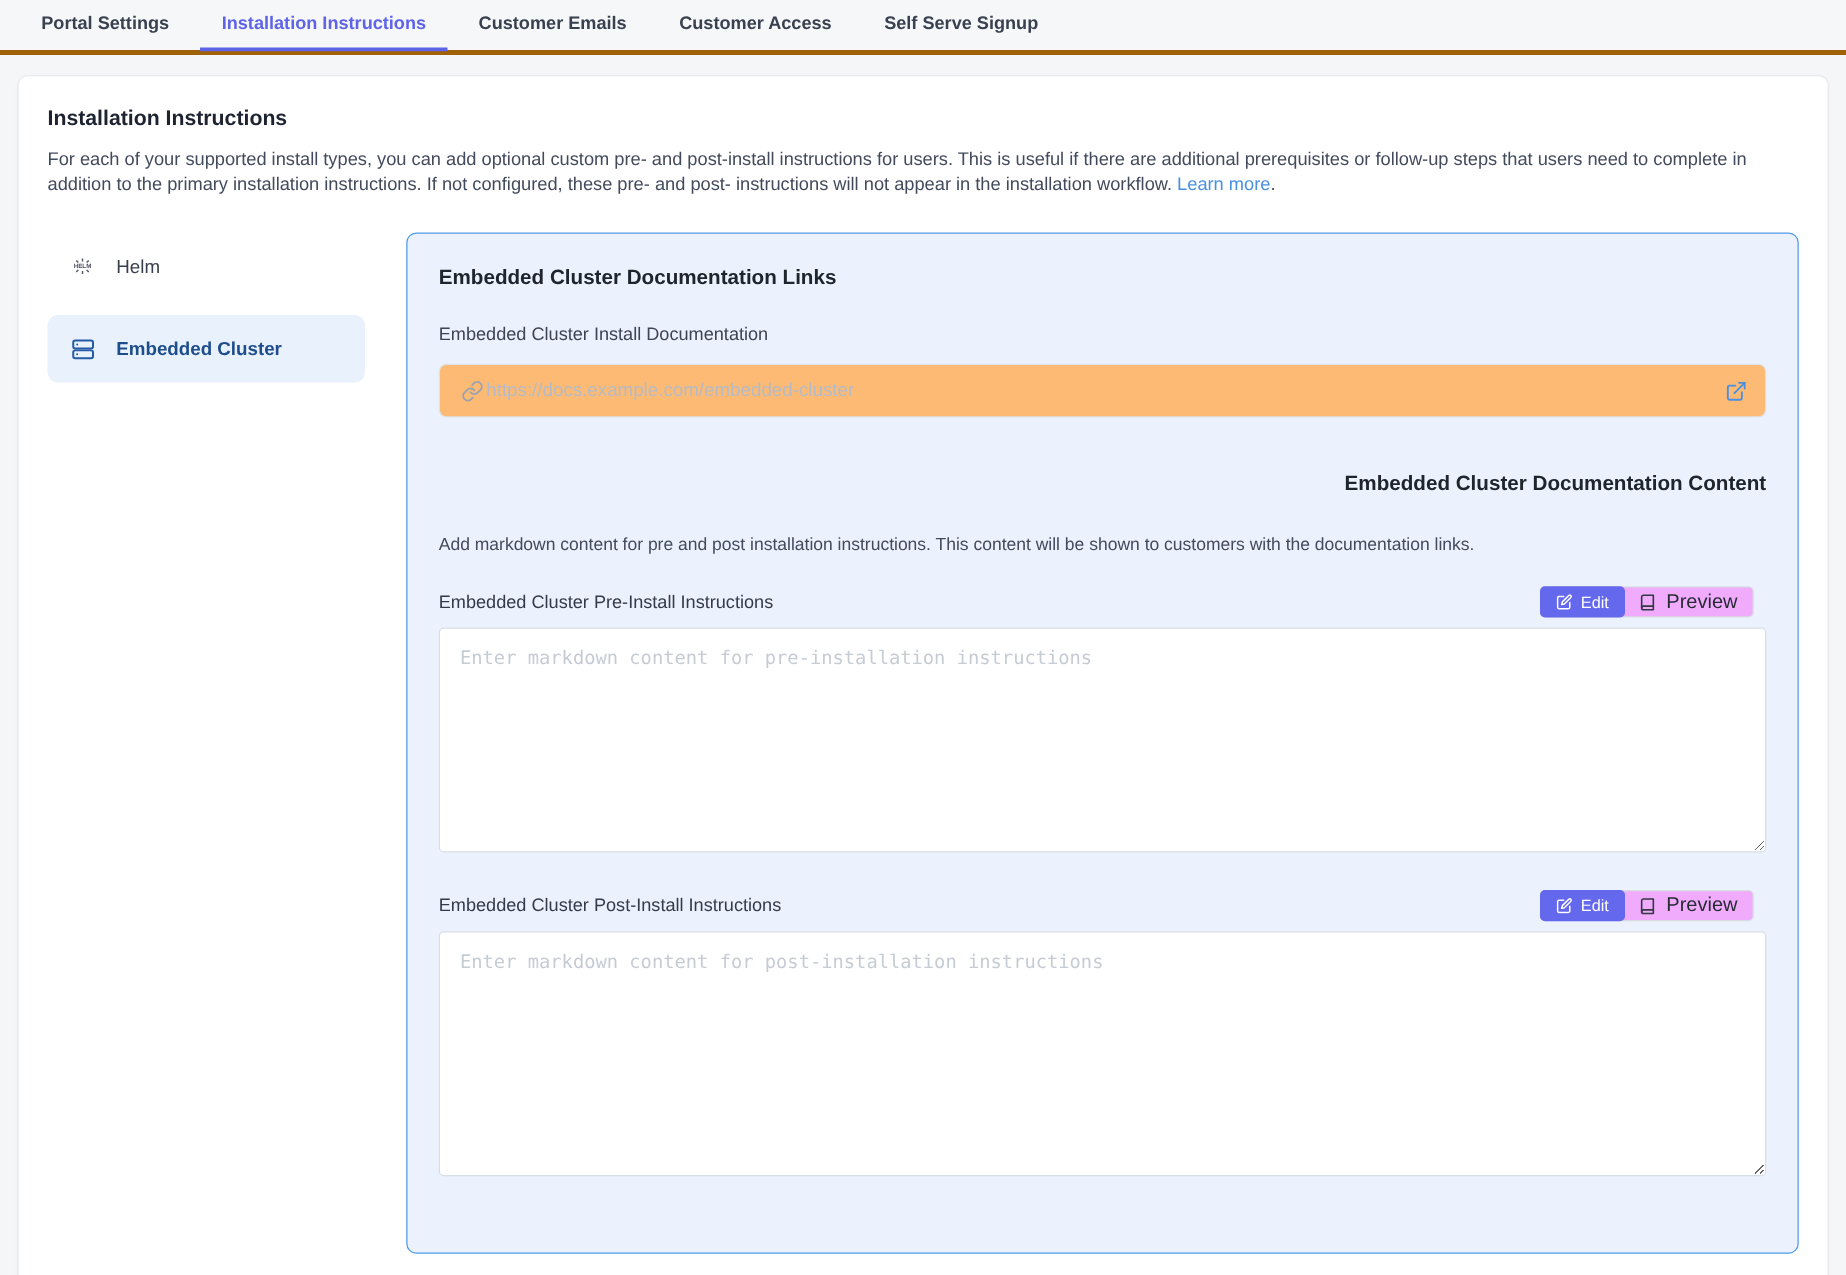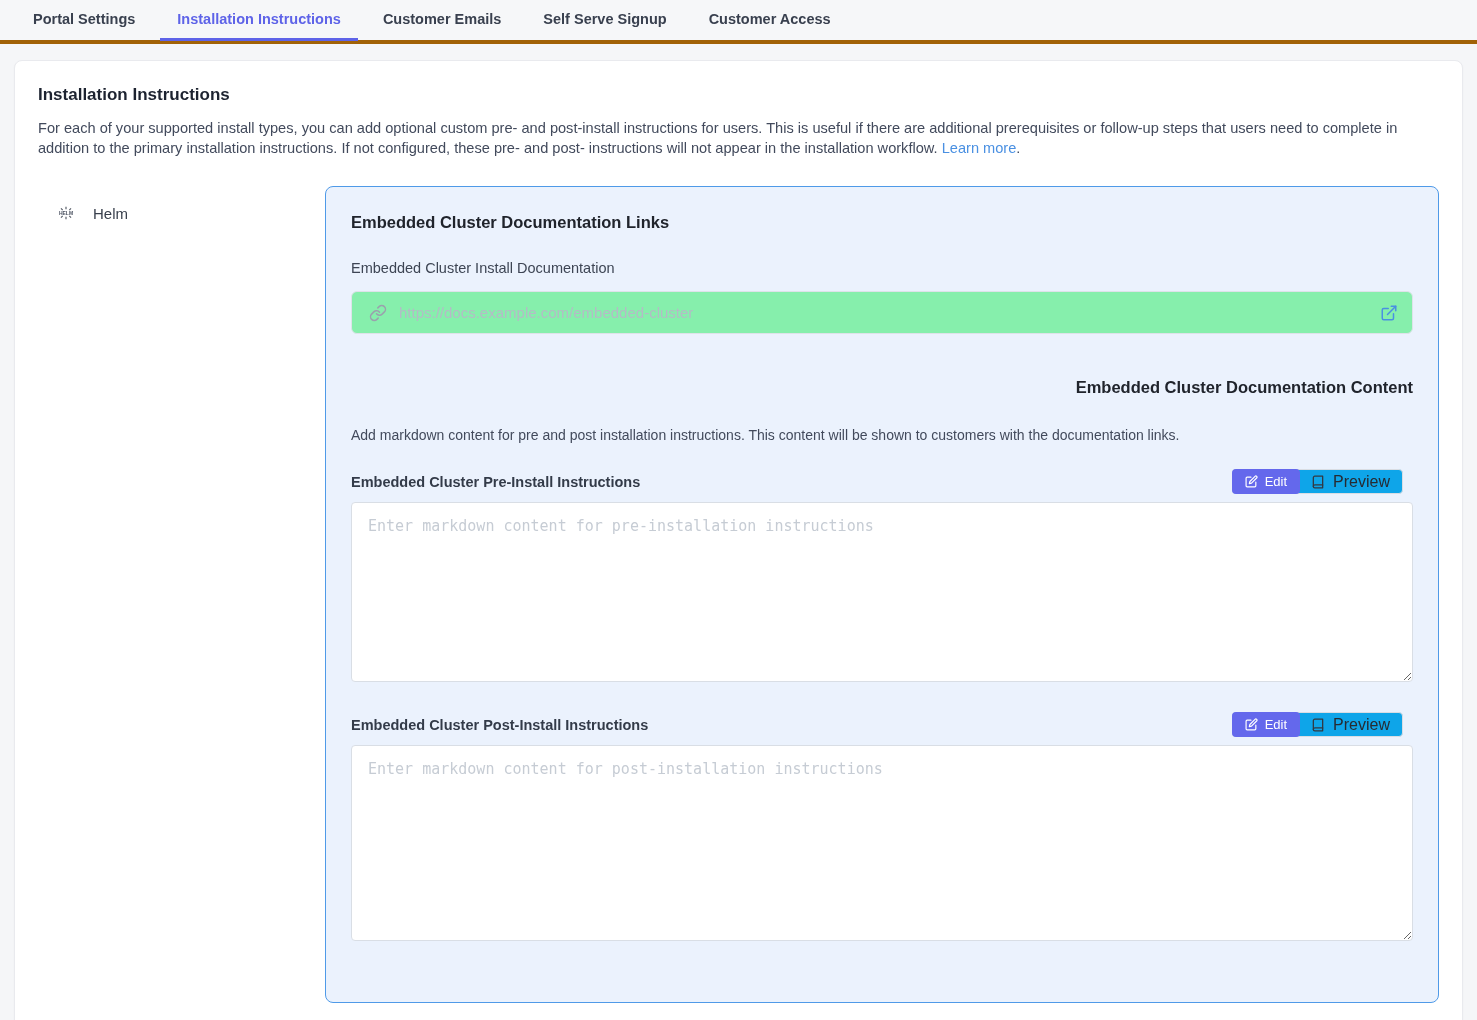--- a/index.html
+++ b/index.html
@@ -48,41 +48,41 @@
     background: #e8f1fc; color: #1e4d8c; font-weight: 700;
   }
   .side-item .ic { display: flex; align-items: center; justify-content: center; width: 20px; }
   
   .panel {
     flex: 1; background: #ebf2fd; border: 1px solid #4f9ae8; border-radius: 8px;
     padding: 26px 25px 28px 25px; min-height: 817px;
   }
   .panel-h { font-size: 16.5px; font-weight: 700; color: #20242c; }
   .field-label { font-size: 14.5px; color: #3d4554; }
-  .field-label.strong { font-weight: 700; color: #333b49; }
+  .field-label.strong { font-weight: 400; color: #333b49; }
   .url-input-wrap {
-    margin-top: 15px; height: 43px; background: #86efac;
+    margin-top: 15px; height: 43px; background: #fdba74;
     border: 1px solid #dee3e9; border-radius: 6px;
-    display: flex; align-items: center; padding: 0 14px 0 17px; gap: 12px;
+    display: flex; align-items: center; padding: 0 14px 0 17px; gap: 2px;
   }
   .url-input {
     flex: 1; border: none; outline: none; font-size: 15px;
     font-family: "Liberation Sans", sans-serif; color: #333b49; background: transparent;
   }
   .url-input::placeholder { color: #b4bbc6; }
   .section-gap-1 { margin-top: 28px; }
   .section-gap-2 { margin-top: 44px; text-align: right; }
   .panel-desc { margin-top: 30px; font-size: 14px; color: #424a5c; }
   .editor-head {
     margin-top: 26px; display: flex; align-items: center; justify-content: space-between;
     padding-right: 10px;
   }
   .seg-control {
     display: inline-flex; align-items: stretch; height: 25px;
-    background: #0ea5e9; border: 1px solid #d9dde3; border-radius: 4px;
+    background: #f0abfc; border: 1px solid #d9dde3; border-radius: 4px;
   }
   .btn-edit {
     display: inline-flex; align-items: center; gap: 7px;
     margin: -1px; padding: 0 13px;
     background: #6468ec; color: #ffffff; border: none; border-radius: 4px;
     font-size: 13px; font-family: "Liberation Sans", sans-serif; cursor: pointer;
   }
   .btn-preview {
     display: inline-flex; align-items: center; gap: 8px; padding: 0 12px;
     background: transparent; color: #262b33; border: none;
@@ -101,22 +101,22 @@
   .post-block { margin-top: 30px; }
   svg { display: block; }
 </style>
 </head>
 <body>
 
 <div class="tabbar">
   <div class="tab">Portal Settings</div>
   <div class="tab active">Installation Instructions</div>
   <div class="tab">Customer Emails</div>
+  <div class="tab">Customer Access</div>
   <div class="tab">Self Serve Signup</div>
-  <div class="tab">Customer Access</div>
 </div>
 
 <div class="card">
 
   <div class="page-title">Installation Instructions</div>
 
   <div class="page-desc">
     <span>For each of your supported install types, you can add optional custom pre- and post-install instructions for users. This is useful if there are additional prerequisites or follow-up steps that users need to complete in addition to the primary installation instructions. If not configured, these pre- and post- instructions will not appear in the installation workflow.</span>
     <a class="link-blue">Learn more</a><span>.</span>
   </div>
@@ -134,20 +134,31 @@
               <line x1="6" y1="17.5" x2="8" y2="15.5"></line>
               <line x1="18" y1="17.5" x2="16" y2="15.5"></line>
               <line x1="12" y1="19.5" x2="12" y2="16.5"></line>
             </g>
             <text x="12" y="14" text-anchor="middle" font-size="6" font-weight="bold" fill="#4a5160" stroke="none" font-family="Liberation Sans, sans-serif">HELM</text>
           </svg>
         </span>
         <span>Helm</span>
       </div>
 
+      <div class="side-item selected">
+        <span class="ic">
+          <svg width="19" height="19" viewBox="0 0 24 24" fill="none" stroke="#2558a5" stroke-width="2" stroke-linecap="round" stroke-linejoin="round">
+            <rect x="2" y="3" width="20" height="8" rx="2"></rect>
+            <rect x="2" y="13" width="20" height="8" rx="2"></rect>
+            <line x1="6" y1="7" x2="6.01" y2="7"></line>
+            <line x1="6" y1="17" x2="6.01" y2="17"></line>
+          </svg>
+        </span>
+        <span>Embedded Cluster</span>
+      </div>
     </div>
 
     <div class="panel">
 
       <div class="panel-h">Embedded Cluster Documentation Links</div>
 
       <div class="field-label section-gap-1">Embedded Cluster Install Documentation</div>
 
       <div class="url-input-wrap">
         <span>

